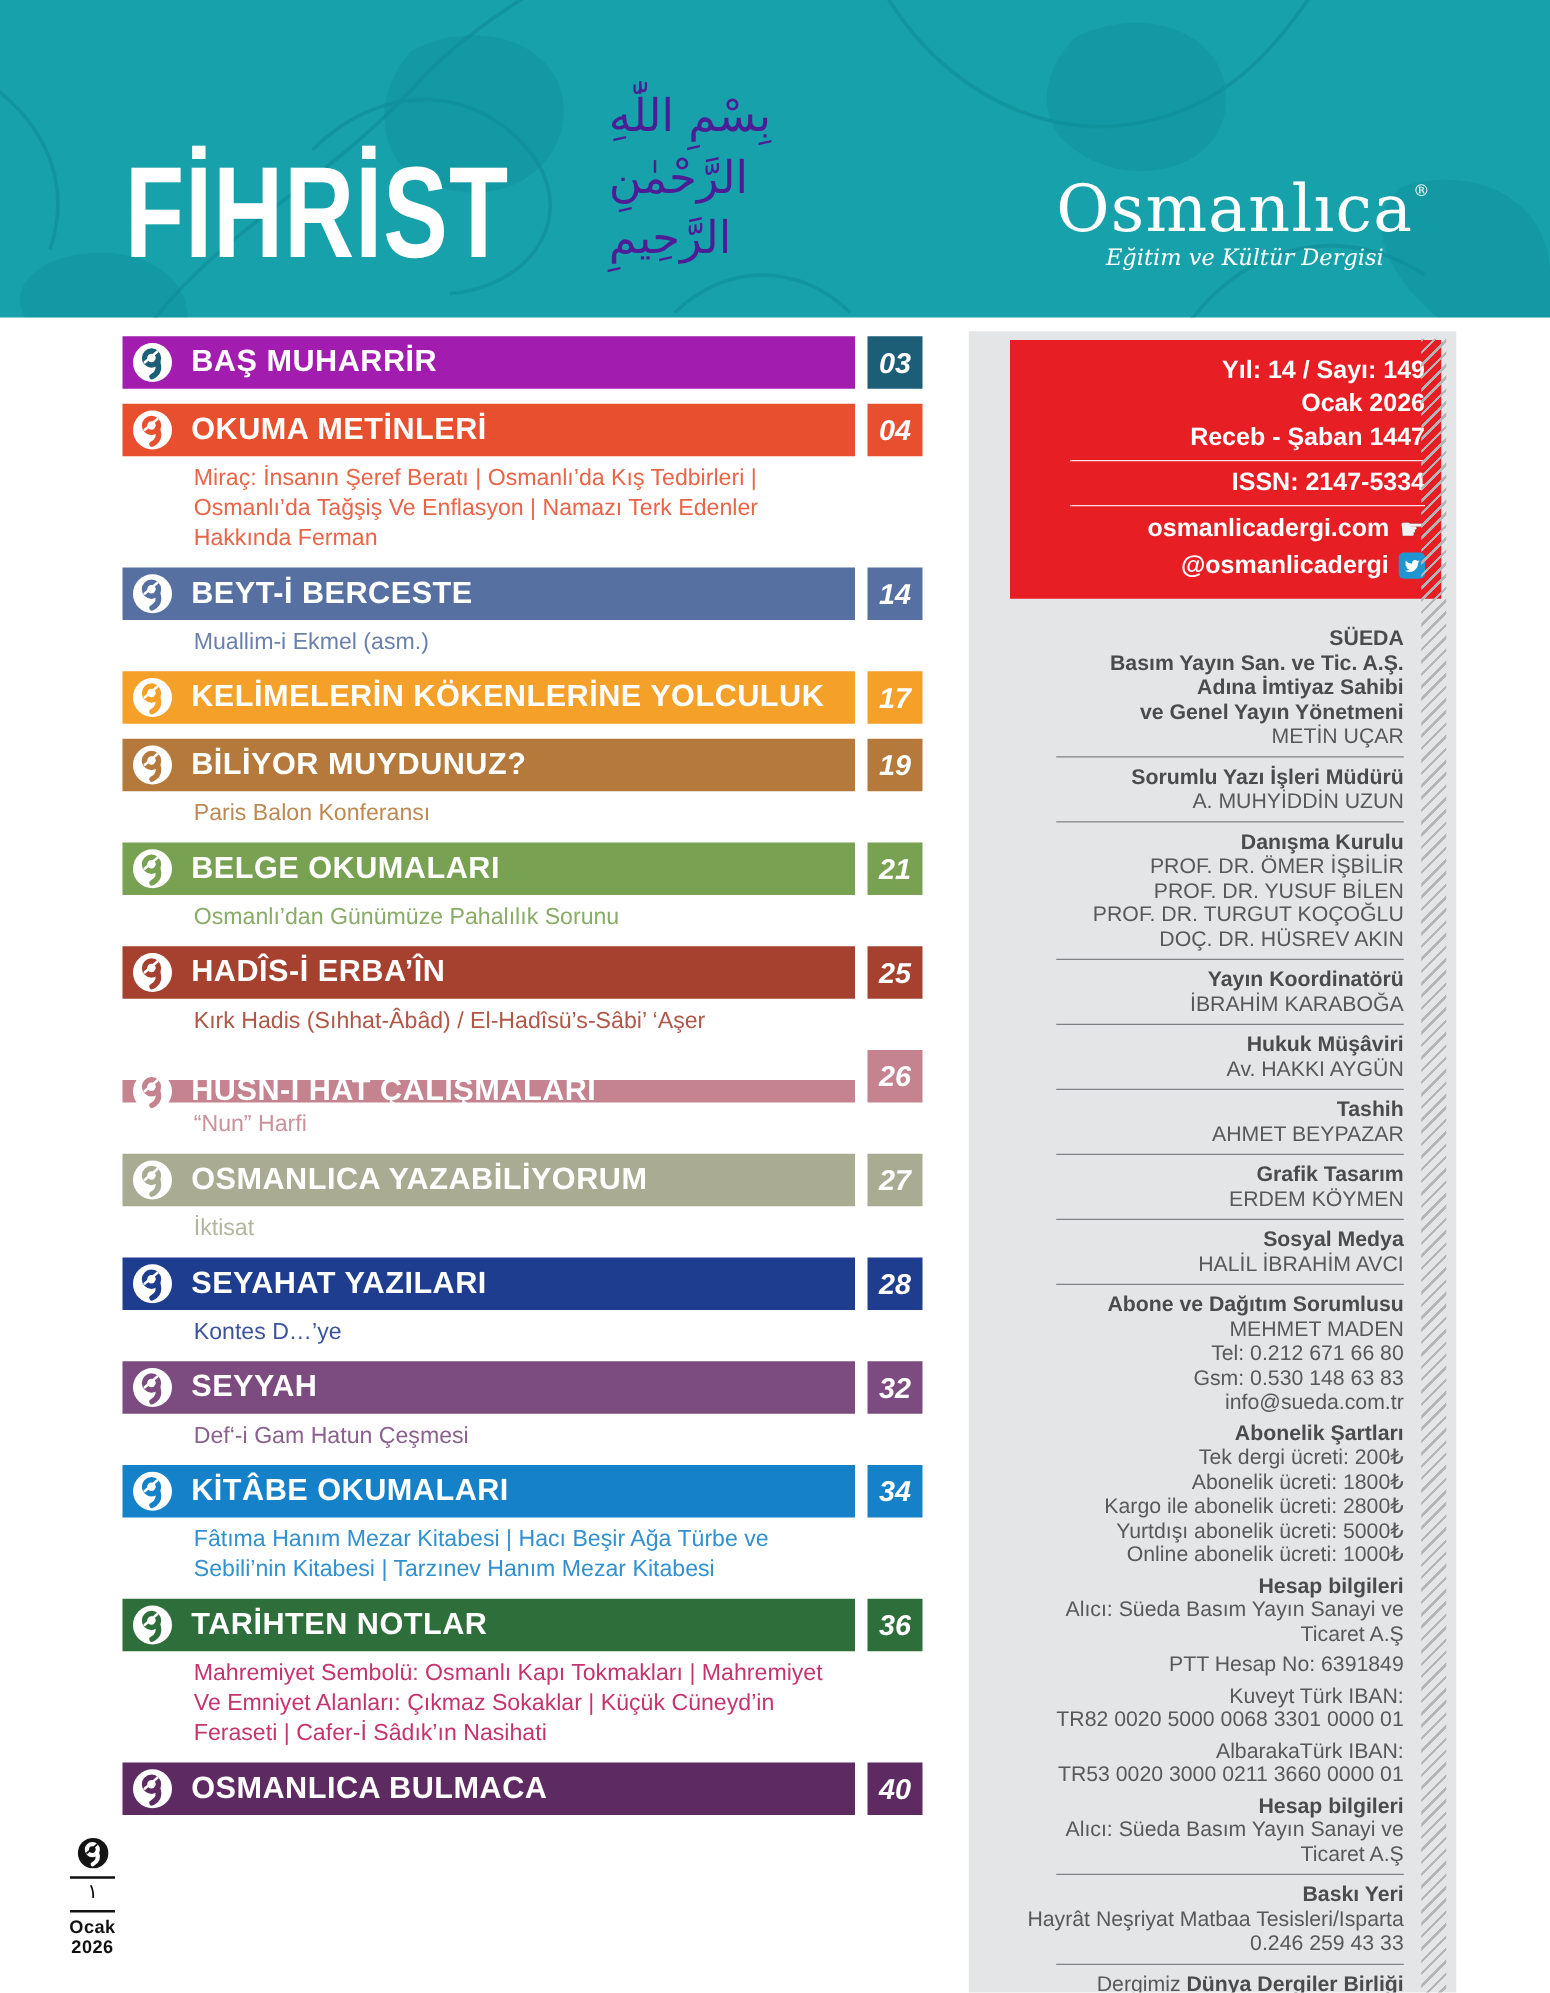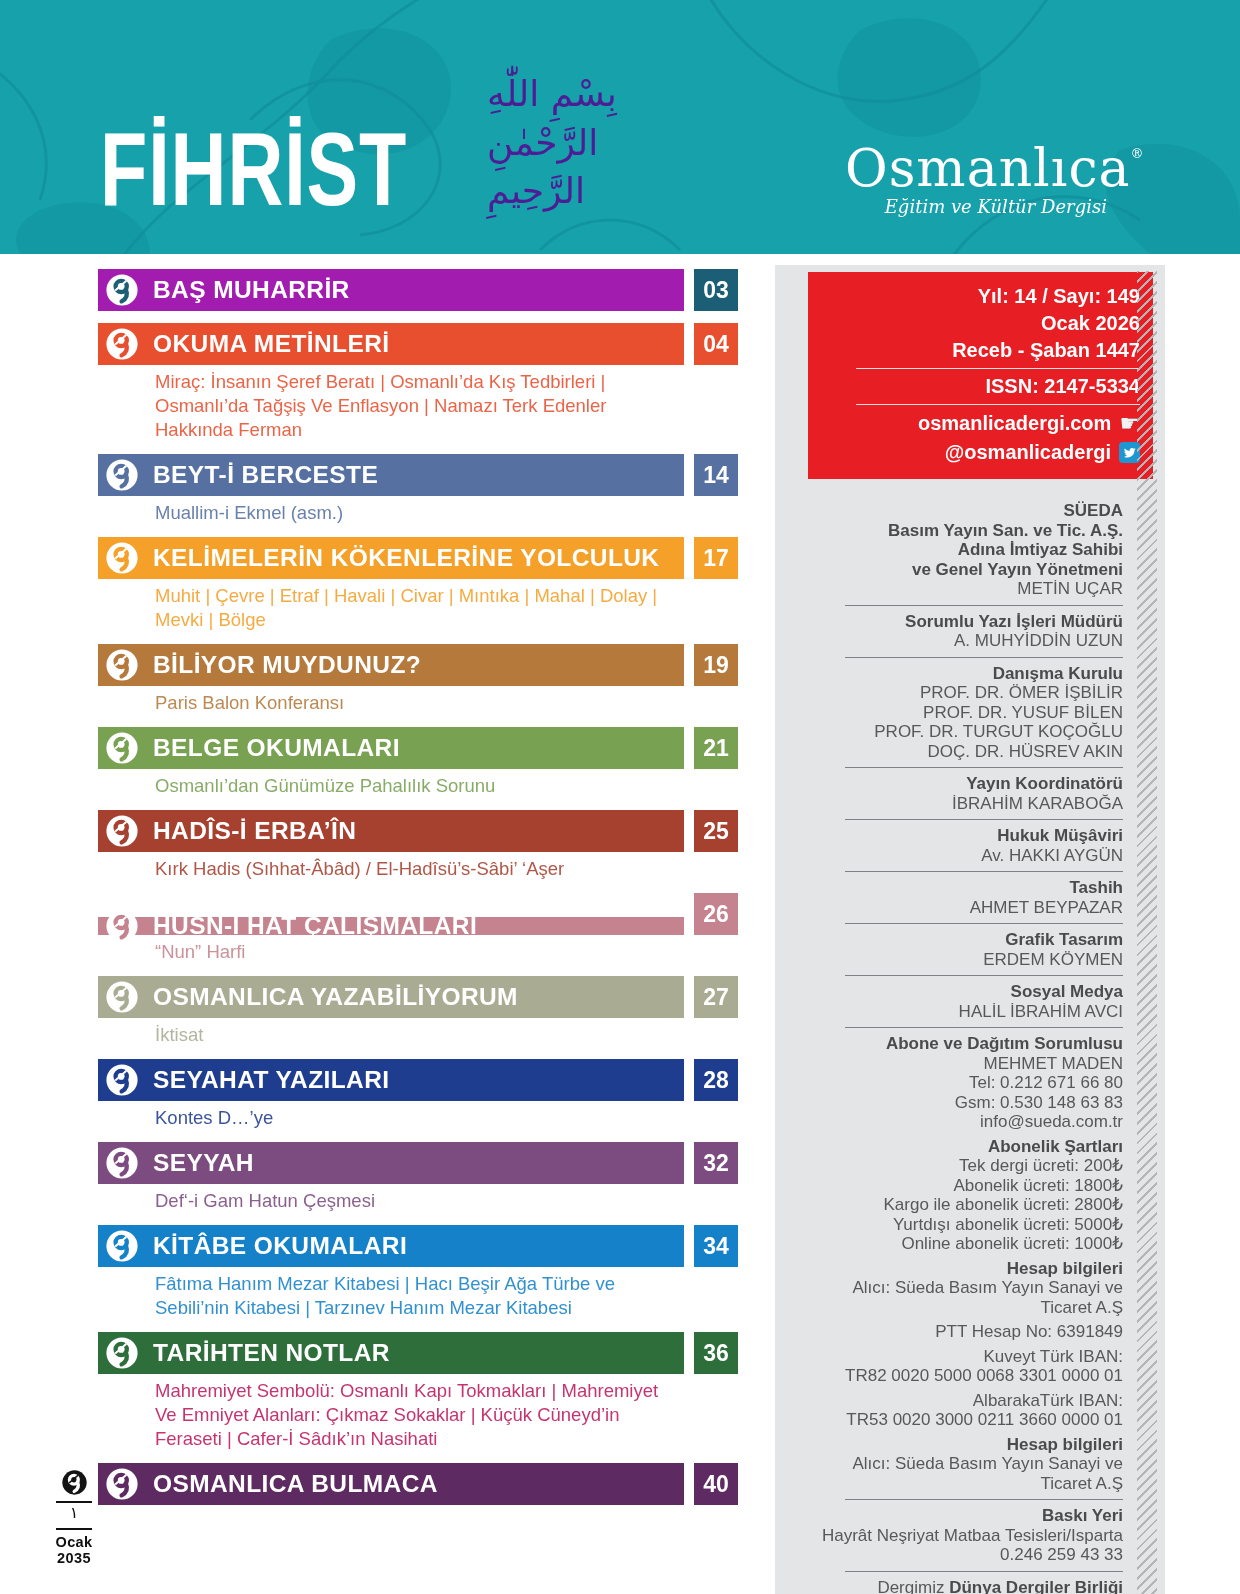--- a/index.html
+++ b/index.html
@@ -29,21 +29,21 @@
   .brand-name{font-family:"DejaVu Serif",serif;font-size:52px;line-height:1;letter-spacing:1px;}
   .brand-reg{font-size:13px;vertical-align:28px;font-family:"DejaVu Serif",serif;}
   .brand-tagline{font-family:"DejaVu Serif",serif;font-style:italic;font-size:18px;margin-top:2px;padding-right:8px;}
   
   .toc{position:absolute;left:98px;top:269px;width:640px;display:flex;flex-direction:column;gap:12px;}
   .toc-row{display:flex;gap:10px;height:42px;}
   .toc-bar{flex:1;display:flex;align-items:center;padding:0 14px 0 8px;}
   .toc-badge{width:32px;height:32px;flex:0 0 32px;margin-right:15px;display:block;}
   .toc-title{color:#ffffff;font-weight:bold;font-size:24.5px;letter-spacing:.4px;white-space:nowrap;}
   .toc-num{width:44px;flex:0 0 44px;display:flex;align-items:center;justify-content:center;
-           color:#fff;font-weight:bold;font-size:23px;}
+           color:#fff;font-weight:bold;font-size:23px;font-style:italic;}
   .toc-sub{margin:5px 0 0 57px;font-size:18.5px;line-height:24px;opacity:.88;max-width:525px;}
   
   .sidebar{position:absolute;left:775px;top:265px;width:390px;background:#e4e5e6;padding-bottom:16px;}
   .hatch{position:absolute;top:6px;bottom:6px;right:8px;width:20px;
          background:repeating-linear-gradient(135deg,#b4b5b7 0 2px,rgba(0,0,0,0) 2px 7px);}
   .issue-box{margin:7px 12px 0 33px;padding:11px 13px 12px 10px;text-align:right;color:#fff;font-weight:bold;}
   .issue-line{font-size:20px;line-height:27px;}
   .issue-hairline{border:none;border-top:1.5px solid rgba(255,255,255,.85);margin:4px 0 4px 38px;}
   .issue-link-row{display:flex;justify-content:flex-end;align-items:center;gap:8px;font-size:20px;line-height:29px;}
   .hand-icon{font-size:23px;line-height:1;color:#f2f2f2;text-shadow:0 0 1px #555;}
@@ -148,21 +148,20 @@
         <svg class="toc-badge" viewBox="0 0 40 40" style="color: rgb(245, 160, 40);">
           <circle cx="20" cy="20" r="19.5" fill="#ffffff"></circle>
           <circle cx="19" cy="15.5" r="7" fill="none" stroke="currentColor" stroke-width="5.4"></circle>
           <path d="M24.8 19 C 27.4 25.5, 25.8 30.8, 19.5 34.2" fill="none" stroke="currentColor" stroke-width="5.4" stroke-linecap="round"></path>
           <path d="M11.5 20.5 L 25.5 8.5" stroke="#ffffff" stroke-width="2.4"></path>
         </svg>
         <span class="toc-title">KELİMELERİN KÖKENLERİNE YOLCULUK</span>
       </div>
       <div class="toc-num" style="background: rgb(245, 160, 40);">17</div>
     </div>
-    <div class="toc-sub" style="color: rgb(245, 160, 40);">Muhit | Çevre | Etraf | Havali | Civar | Mıntıka | Mahal | Dolay | Mevki | Bölge</div>
   </div>
 
   <div class="toc-item">
     <div class="toc-row">
       <div class="toc-bar" style="background: rgb(180, 121, 59);">
         <svg class="toc-badge" viewBox="0 0 40 40" style="color: rgb(180, 121, 59);">
           <circle cx="20" cy="20" r="19.5" fill="#ffffff"></circle>
           <circle cx="19" cy="15.5" r="7" fill="none" stroke="currentColor" stroke-width="5.4"></circle>
           <path d="M24.8 19 C 27.4 25.5, 25.8 30.8, 19.5 34.2" fill="none" stroke="currentColor" stroke-width="5.4" stroke-linecap="round"></path>
           <path d="M11.5 20.5 L 25.5 8.5" stroke="#ffffff" stroke-width="2.4"></path>
@@ -446,15 +445,15 @@
     <circle cx="20" cy="20" r="19.5" fill="#141414"></circle>
     <circle cx="19" cy="15.5" r="7" fill="none" stroke="#ffffff" stroke-width="5.4"></circle>
     <path d="M24.8 19 C 27.4 25.5, 25.8 30.8, 19.5 34.2" fill="none" stroke="#ffffff" stroke-width="5.4" stroke-linecap="round"></path>
     <path d="M11.5 20.5 L 25.5 8.5" stroke="#141414" stroke-width="2.4"></path>
   </svg>
   <div class="f-rule"></div>
   <div class="f-arabic">١</div>
   <div class="f-rule"></div>
   <div class="f-date">
     <div>Ocak</div>
-    <div>2035</div>
+    <div>2026</div>
   </div>
 </div>
 
 </body></html>

